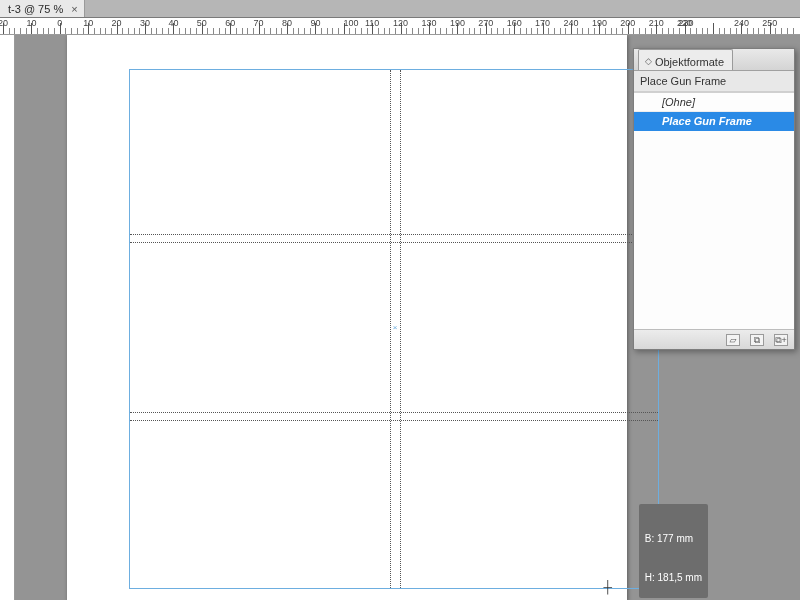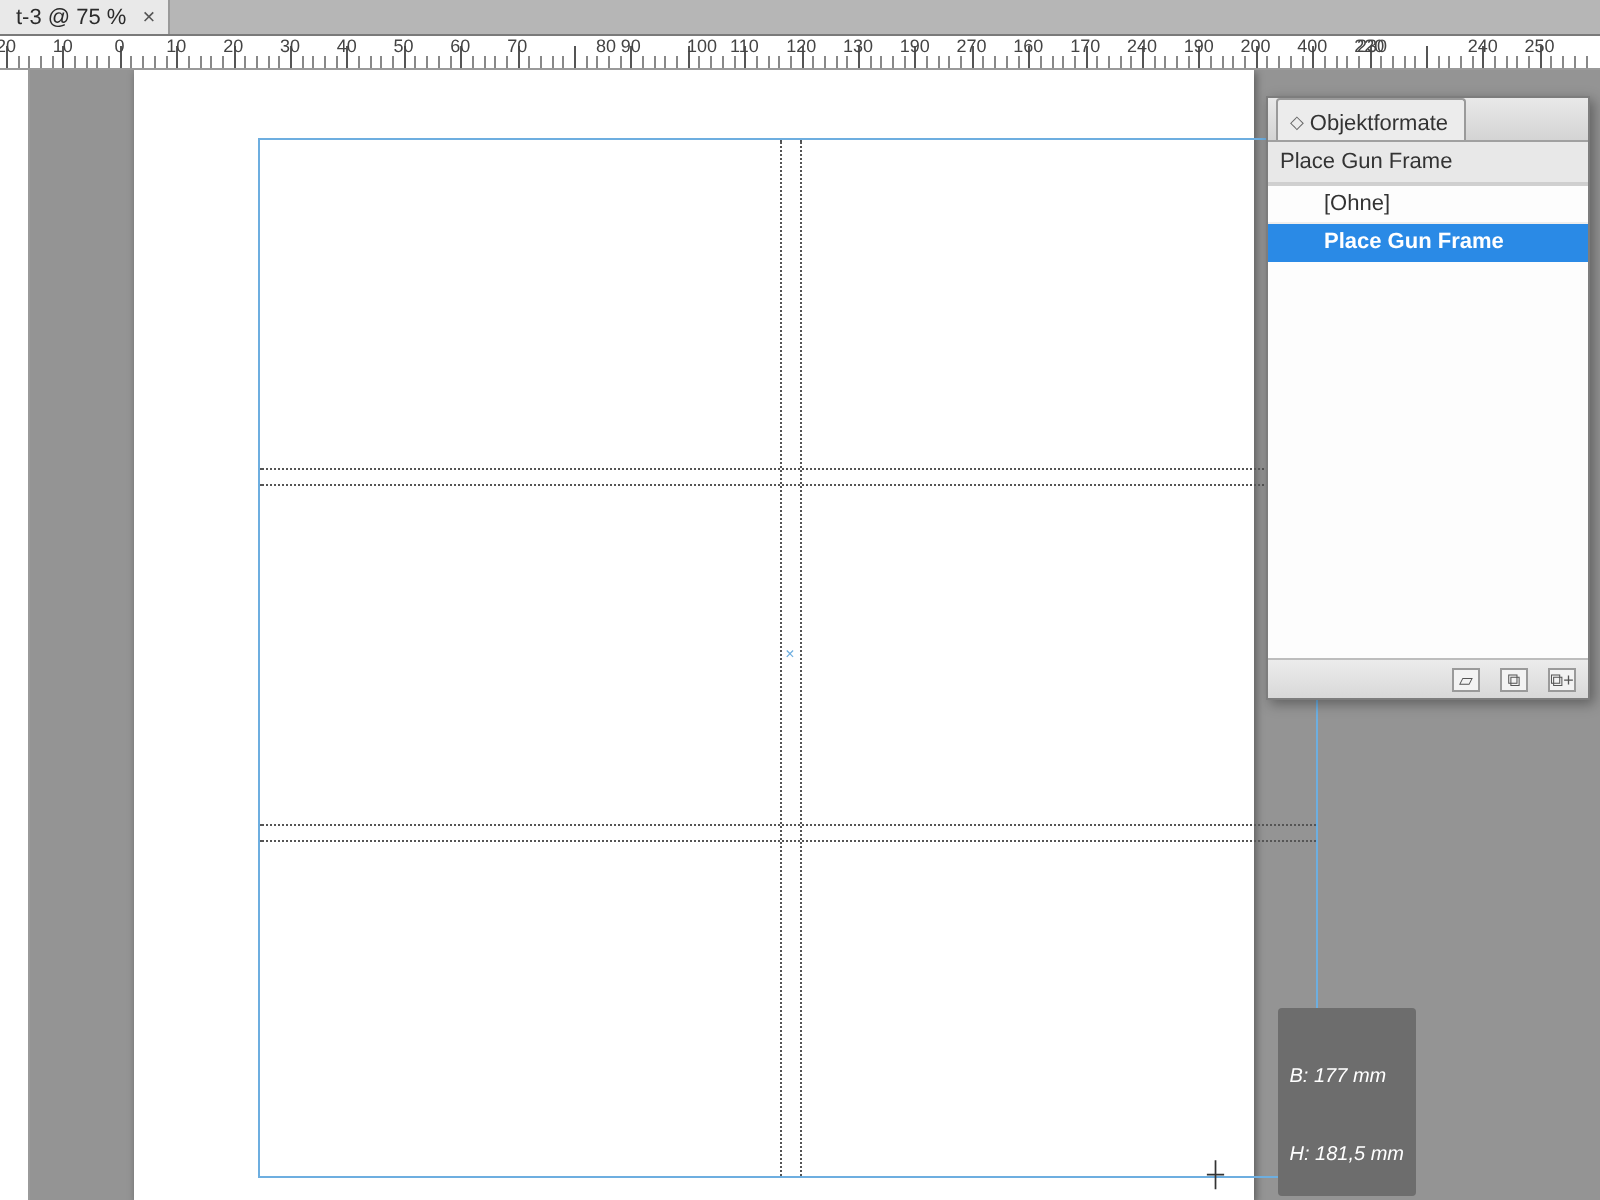--- a/index.html
+++ b/index.html
@@ -126,20 +126,21 @@
     flex: 1; background: #fdfdfd;
     overflow: hidden;
     border-top: 1px solid #d0d0d0;
   }
   .panel-item {
     padding: 3px 2px 3px 28px;
     font-size: 11px;
     color: #333;
     border-bottom: 1px solid #eee;
     cursor: pointer;
+    font-style: italic;
   }
   .panel-item.selected {
     background: #2a8ae6;
     color: #fff;
     font-weight: bold;
     border-bottom: 1px solid #2a8ae6;
   }
   .panel-footer {
     height: 20px;
     background: linear-gradient(#ececec,#d8d8d8);
@@ -158,21 +159,21 @@
   
   .tooltip {
     position: absolute; right: 92px; bottom: 2px;
     background: #6d6d6d; color: #fff;
     font-size: 10px; line-height: 13px;
     padding: 2px 6px 1px 6px;
     border-radius: 2px;
     z-index: 6;
     white-space: pre;
   }
-  .tooltip .row { display: block; font-style: italic; }
+  .tooltip .row { display: block; }
   .cursor-cross {
     position: absolute; right: 188px; bottom: 6px;
     font-size: 12px; color: #333; z-index: 6;
   }
 </style>
 </head>
 <body>
 
 <div class="tabbar">
   <div class="doctab">
@@ -236,21 +237,21 @@
     <div class="tick med" style="left: 241.56px;"></div>
     <div class="tick med" style="left: 247.24px;"></div>
     <div class="tick med" style="left: 252.92px;"></div>
     <div class="tick big" style="left: 258.6px;"></div>
     <div class="lbl" style="left: 258.6px;">70</div>
     <div class="tick med" style="left: 264.28px;"></div>
     <div class="tick med" style="left: 269.96px;"></div>
     <div class="tick med" style="left: 275.64px;"></div>
     <div class="tick med" style="left: 281.32px;"></div>
     <div class="tick big" style="left: 287px;"></div>
-    <div class="lbl" style="left: 303px;">80</div>
+    <div class="lbl" style="left: 287px;">80</div>
     <div class="tick med" style="left: 292.68px;"></div>
     <div class="tick med" style="left: 298.36px;"></div>
     <div class="tick med" style="left: 304.04px;"></div>
     <div class="tick med" style="left: 309.72px;"></div>
     <div class="tick big" style="left: 315.4px;"></div>
     <div class="lbl" style="left: 315.4px;">90</div>
     <div class="tick med" style="left: 321.08px;"></div>
     <div class="tick med" style="left: 326.76px;"></div>
     <div class="tick med" style="left: 332.44px;"></div>
     <div class="tick med" style="left: 338.12px;"></div>
@@ -314,21 +315,21 @@
     <div class="tick med" style="left: 610.76px;"></div>
     <div class="tick med" style="left: 616.44px;"></div>
     <div class="tick med" style="left: 622.12px;"></div>
     <div class="tick big" style="left: 627.8px;"></div>
     <div class="lbl" style="left: 627.8px;">200</div>
     <div class="tick med" style="left: 633.48px;"></div>
     <div class="tick med" style="left: 639.16px;"></div>
     <div class="tick med" style="left: 644.84px;"></div>
     <div class="tick med" style="left: 650.52px;"></div>
     <div class="tick big" style="left: 656.2px;"></div>
-    <div class="lbl" style="left: 656.2px;">400</div>
+    <div class="lbl" style="left: 656.2px;">210</div>
     <div class="tick med" style="left: 661.88px;"></div>
     <div class="tick med" style="left: 667.56px;"></div>
     <div class="tick med" style="left: 673.24px;"></div>
     <div class="tick med" style="left: 678.92px;"></div>
     <div class="tick big" style="left: 684.6px;"></div>
     <div class="lbl" style="left: 684.6px;">220</div>
     <div class="tick med" style="left: 690.28px;"></div>
     <div class="tick med" style="left: 695.96px;"></div>
     <div class="tick med" style="left: 701.64px;"></div>
     <div class="tick med" style="left: 707.32px;"></div>

